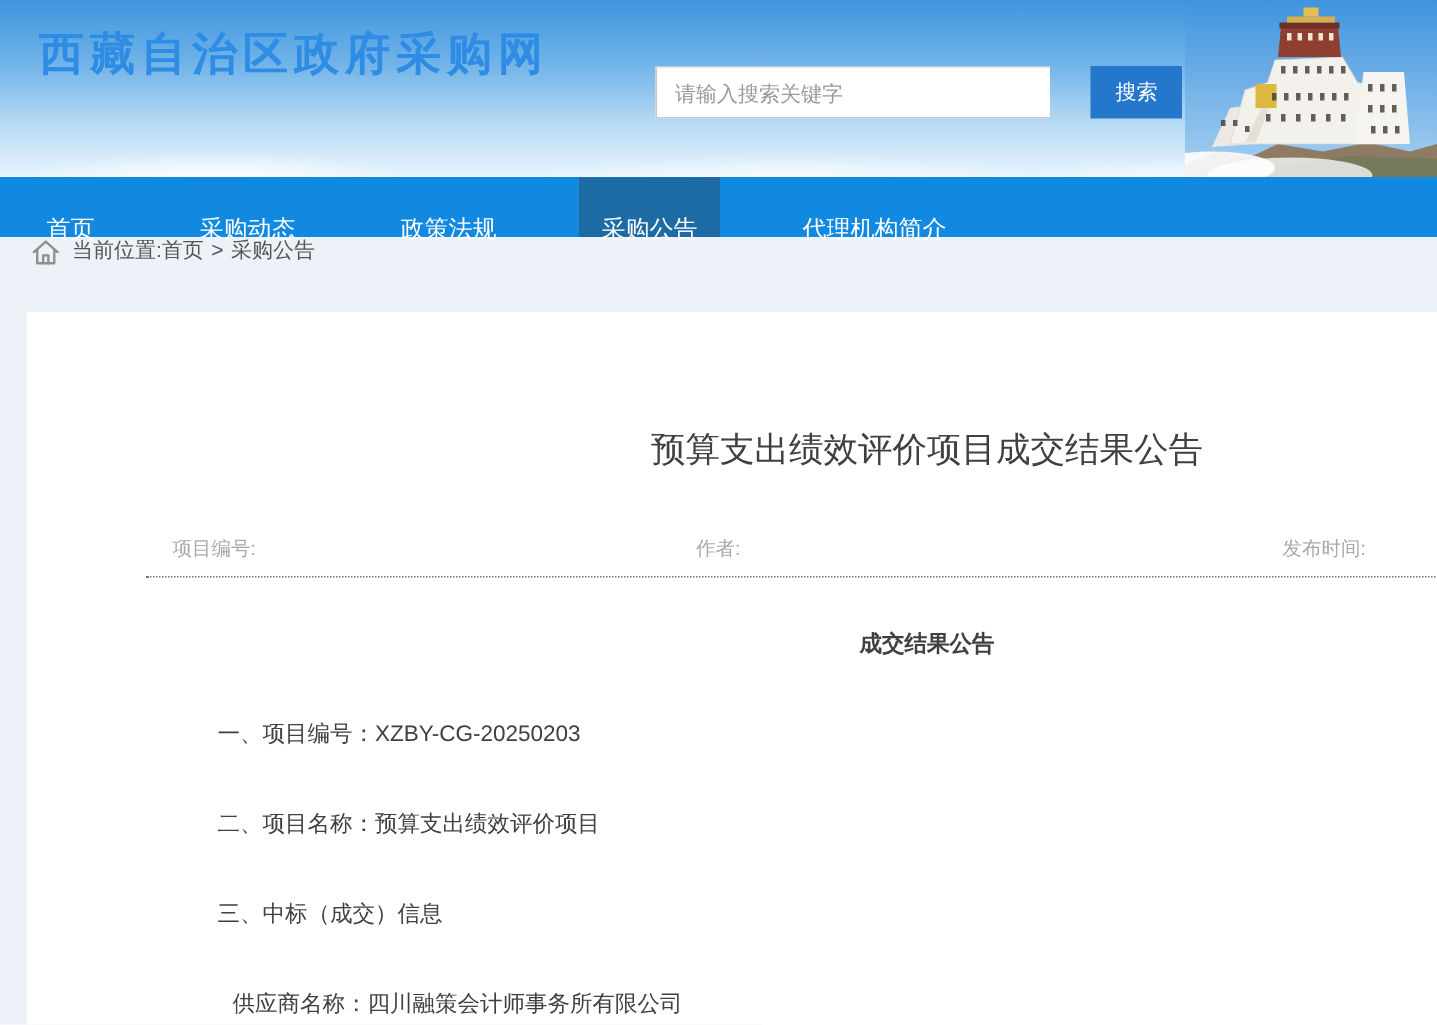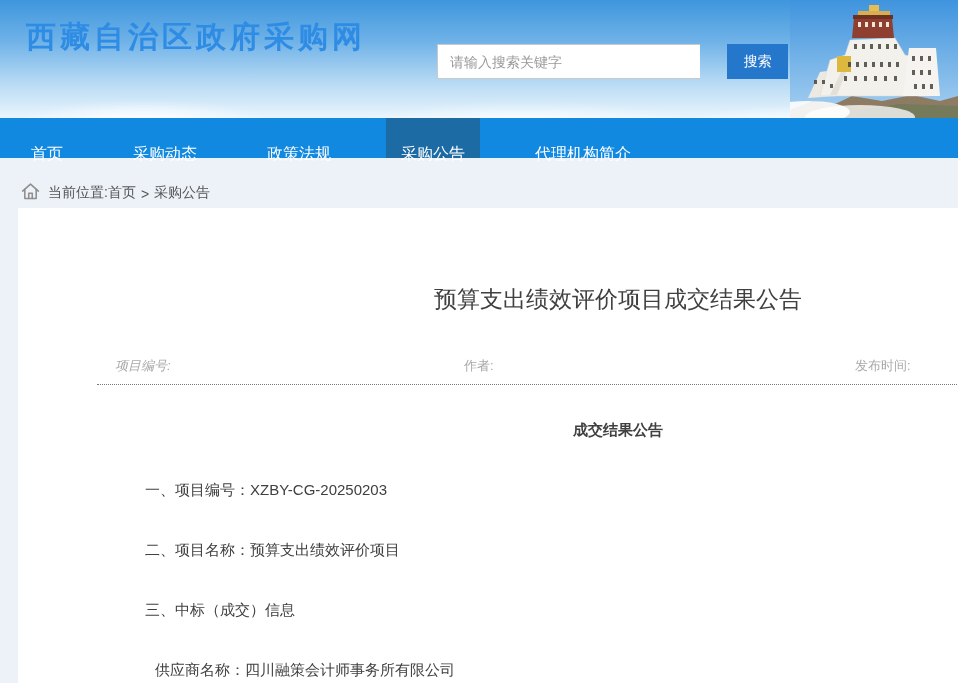--- a/index.html
+++ b/index.html
@@ -58,35 +58,35 @@
     padding-left:16px;
   }
   .nav a{
     display:block;line-height:40px;padding:16px 15px;margin-right:40px;
     color:#ffffff;font-size:16px;text-decoration:none;white-space:nowrap;
   }
   .nav a.active{background:var(--nav-active);}
   
   .breadcrumb{
     position:absolute;left:0;top:158px;width:958px;height:50px;
-    display:flex;align-items:flex-end;padding:0 0 6px 20px;color:#555;font-size:14px;
+    display:flex;align-items:flex-start;padding:0 0 6px 20px;color:#555;font-size:14px;
   }
   .breadcrumb .home-ico{width:21px;height:21px;margin-right:7px;flex:none;}
   .breadcrumb span{margin-right:5px;}
   
   .panel{
     position:absolute;left:18px;top:208px;width:1200px;height:475px;
     background:#fff;
   }
   .article-title{
     padding-top:76px;text-align:center;
     font-size:23px;font-weight:normal;color:var(--text-dark);line-height:30px;
   }
   .meta-row{position:absolute;left:0;top:149px;width:100%;height:20px;font-size:13px;color:var(--meta-gray);}
-  .meta-row .m0{position:absolute;left:97px;font-style:italic;}
+  .meta-row .m0{position:absolute;left:97px;}
   .meta-row .m1{position:absolute;left:446px;}
   .meta-row .m2{position:absolute;left:837px;}
   .meta-sep{
     position:absolute;left:79px;top:176px;width:1060px;height:0;
     border-bottom:1px dotted #777;
   }
   .article-body{font-size:15px;color:var(--text-dark);line-height:18px;}
   .article-body .subtitle{
     margin-top:107px;text-align:center;font-weight:bold;
   }

